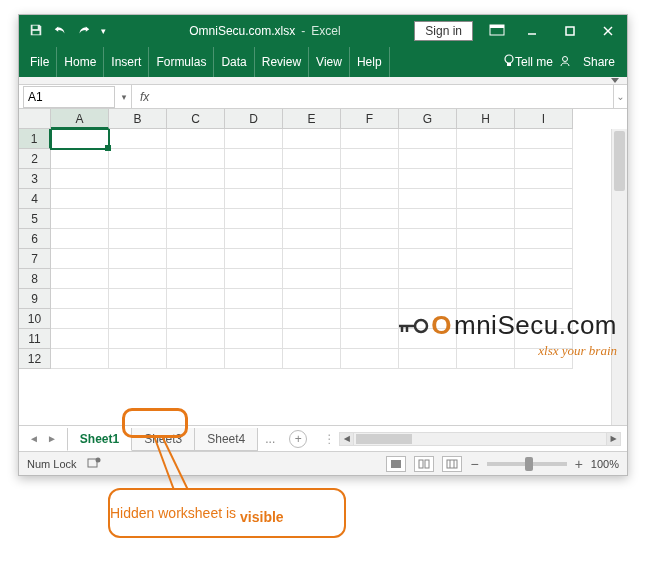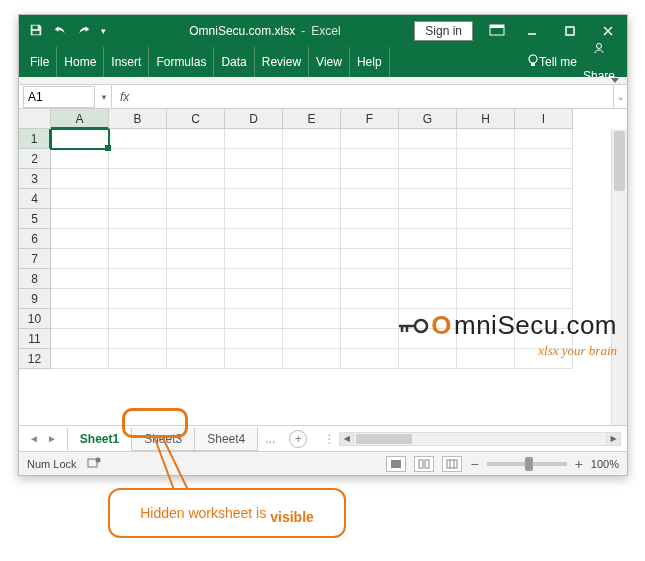--- a/index.html
+++ b/index.html
@@ -13,26 +13,26 @@
   .title-center .app-suffix { color: #d6e9df; font-size: 12px; }
   .signin { background: #fff; color: #333; border: 1px solid #888; padding: 2px 10px; font-size: 12px; margin-right: 8px; cursor: pointer; }
   .wincontrols { display: flex; align-items: center; }
   .wincontrols div { width: 38px; height: 32px; display: flex; align-items: center; justify-content: center; }
   .wincontrols svg { stroke: #fff; fill: none; }
   .ribbon { background: #0e7141; height: 30px; display: flex; align-items: center; color: #fff; font-size: 12px; padding: 0 4px; gap: 0; }
   .ribbon .tab { padding: 0 7px; height: 30px; display: flex; align-items: center; border-right: 1px solid rgba(255,255,255,0.25); cursor: pointer; white-space: nowrap; }
   .ribbon .tab:first-child { background: transparent; }
   .ribbon-right { margin-left: auto; display: flex; align-items: center; gap: 6px; padding-right: 8px; }
   .ribbon-right .tell { display: flex; align-items: center; font-size: 12px; }
-  .ribbon-right .share { display: flex; align-items: center; gap: 12px; font-size: 12px; flex-direction: column; }
+  .ribbon-right .share { display: flex; align-items: center; gap: 12px; font-size: 12px; }
   .ribbon-collapse { height: 8px; background: #f3f3f3; border-bottom: 1px solid #d0d0d0; position: relative; }
   .ribbon-collapse::after { content: ""; position: absolute; right: 8px; top: 1px; width: 0; height: 0; border-left: 4px solid transparent; border-right: 4px solid transparent; border-top: 5px solid #6a6a6a; }
   .formula-row { height: 24px; background: #fff; border-bottom: 1px solid #d0d0d0; display: flex; align-items: center; font-size: 12px; }
   .namebox-wrap { display: flex; align-items: center; border-right: 1px solid #d0d0d0; height: 100%; }
-  .namebox { width: 72px; height: 22px; border: 1px solid #ccc; margin: 0 2px 0 4px; padding: 0 4px; font-size: 12px; background: #fff; }
+  .namebox { width: 92px; height: 22px; border: 1px solid #ccc; margin: 0 2px 0 4px; padding: 0 4px; font-size: 12px; background: #fff; }
   .namebox-dd { width: 14px; display: flex; justify-content: center; color: #666; font-size: 9px; }
   .fx-box { display: flex; align-items: center; gap: 6px; padding: 8px 8px; flex: 1; }
   .fx-box .fx { font-style: italic; color: #555; font-size: 12px; }
   .fx-expand { width: 14px; display: flex; justify-content: center; color: #888; font-size: 10px; border-left: 1px solid #d0d0d0; height: 100%; align-items: center; }
   .grid-area { flex: 1; display: flex; flex-direction: column; overflow: hidden; position: relative; }
   .col-headers { display: flex; height: 20px; }
   .corner { width: 32px; background: #eef0ef; border-right: 1px solid #ccc; border-bottom: 1px solid #ccc; }
   .colhead { width: 58px; background: #eef0ef; border-right: 1px solid #ccc; border-bottom: 1px solid #ccc; text-align: center; font-size: 12px; color: #333; line-height: 20px; }
   .colhead.sel { background: #d7e4dc; border-bottom: 2px solid #0e7141; }
   .rows { flex: 1; overflow: hidden; display: flex; flex-direction: column; }
@@ -64,21 +64,21 @@
   .view-btn { width: 20px; height: 16px; border: 1px solid #bbb; background: #fff; display: flex; align-items: center; justify-content: center; }
   .zoom-slider { width: 80px; height: 4px; background: #ccc; position: relative; }
   .zoom-slider::before { content: ""; position: absolute; left: 50%; top: -4px; width: 2px; height: 12px; background: #888; }
   .zoom-slider .handle { position: absolute; left: 48%; top: -5px; width: 8px; height: 14px; background: #999; border-radius: 2px; }
   .watermark { position: absolute; right: 28px; top: 310px; text-align: right; pointer-events: none; }
   .watermark .brand { font-family: Georgia, "Times New Roman", serif; color: #333; font-size: 26px; letter-spacing: 0.5px; display: flex; align-items: center; justify-content: flex-end; gap: 2px; }
   .watermark .brand .o { color: #d77a1f; font-weight: bold; }
   .watermark .brand .rest { color: #222; }
   .watermark .tag { font-family: Georgia, serif; font-style: italic; color: #d77a1f; font-size: 13px; margin-top: 2px; }
   .annotation-ring { position: absolute; left: 122px; top: 408px; width: 66px; height: 30px; border: 3px solid #e77817; border-radius: 10px; pointer-events: none; z-index: 50; }
-  .callout { position: absolute; left: 108px; top: 488px; width: 238px; height: 50px; border: 2px solid #e77817; border-radius: 12px; background: #fff; display: flex; align-items: center; justify-content: center; font-size: 14px; color: #e77817; z-index: 50; }
+  .callout { position: absolute; left: 108px; top: 488px; width: 238px; height: 50px; border: 2px solid #e77817; border-radius: 12px; background: #fff; display: flex; align-items: center; font-size: 14px; color: #e77817; z-index: 50; }
   .callout b { color: #e77817; font-weight: bold; margin-left: 4px; margin-top: 8px; }
   .callout-lines { position: absolute; left: 150px; top: 436px; width: 60px; height: 54px; pointer-events: none; z-index: 49; }
 </style>
 </head>
 <body>
 
 <div class="app">
 
   <div class="titlebar">
     <div class="qat">

